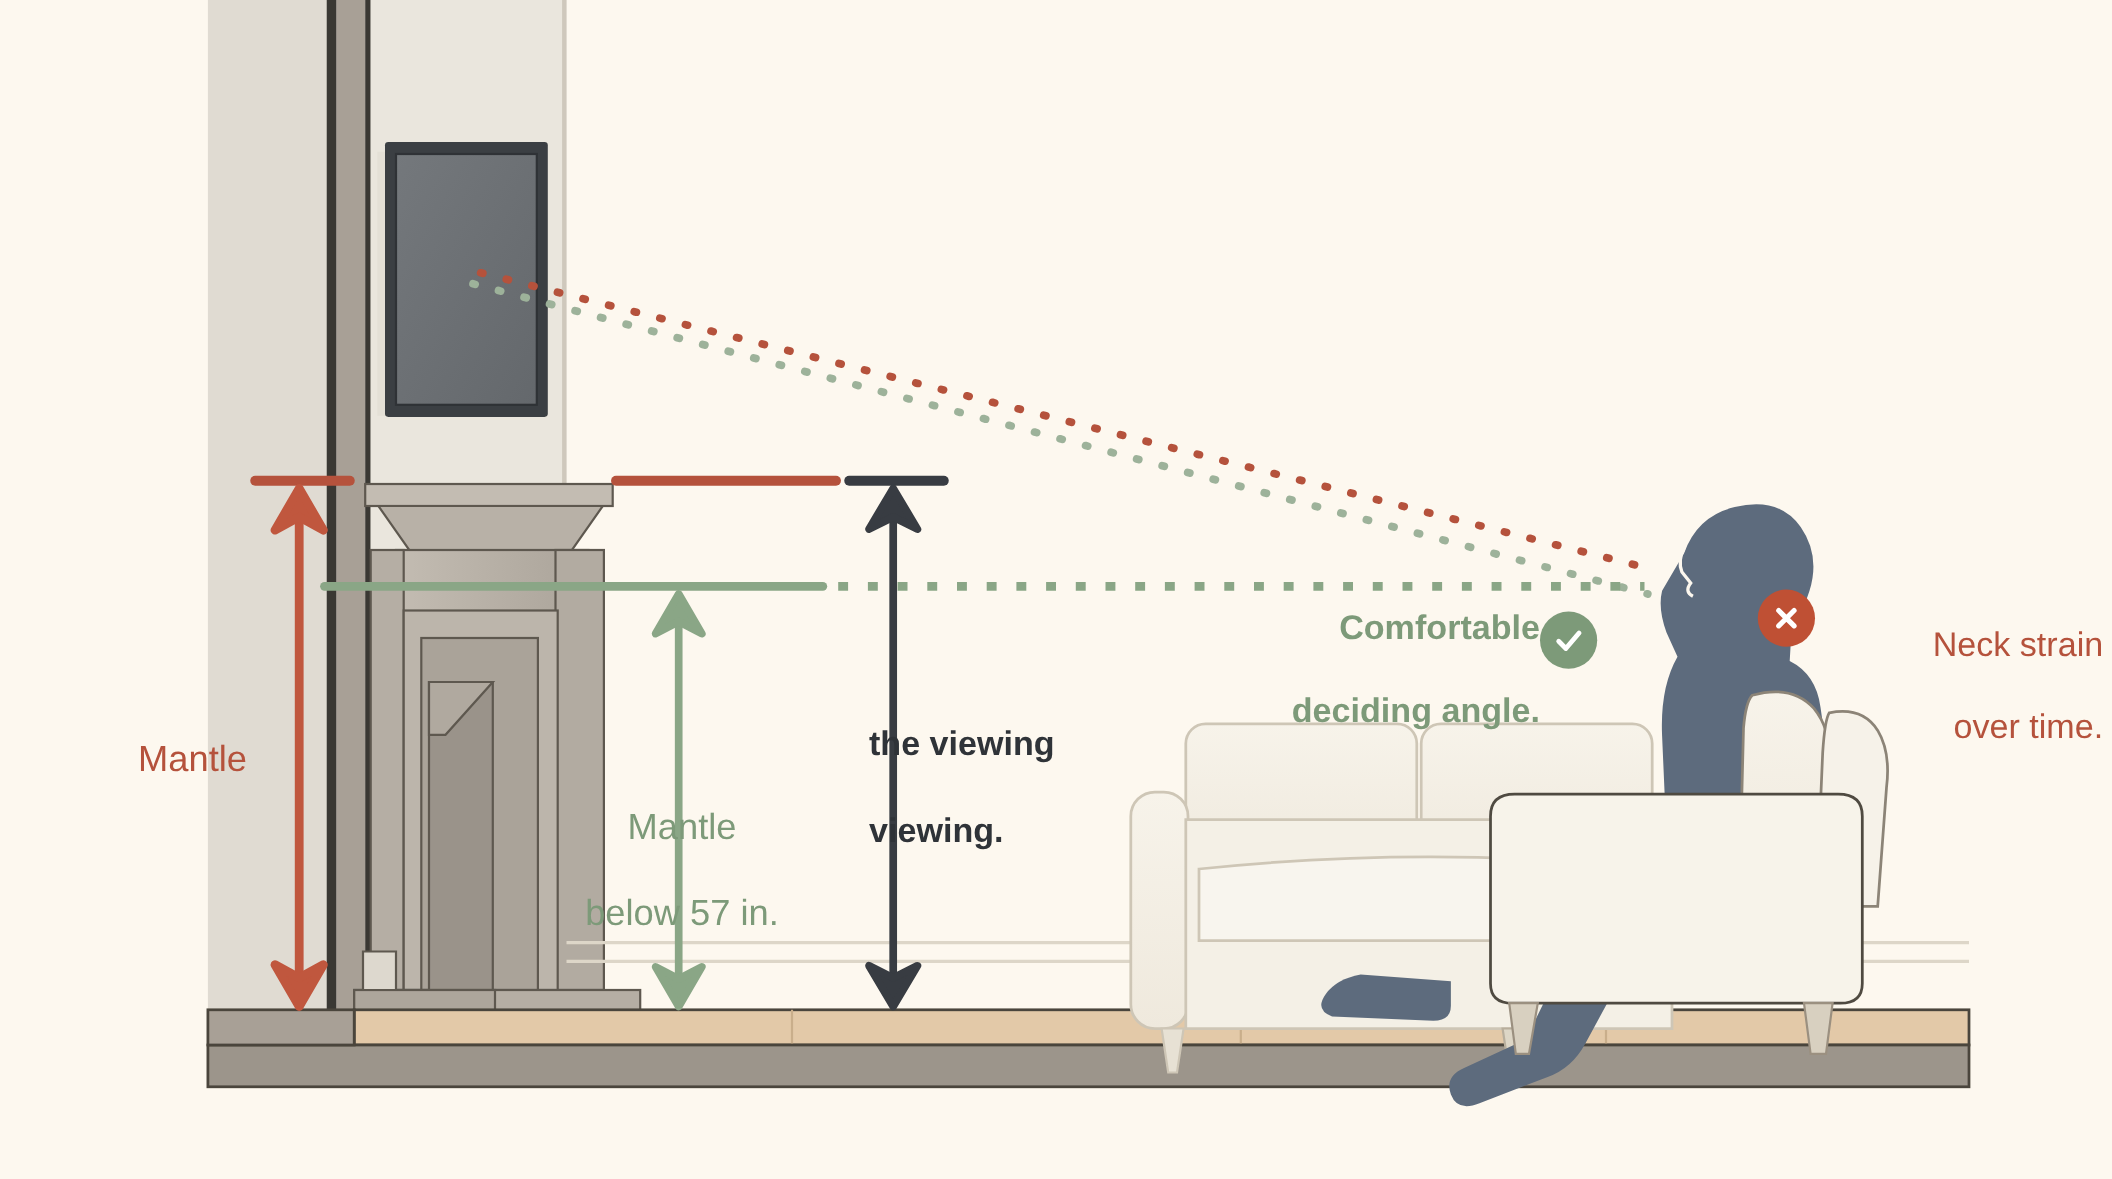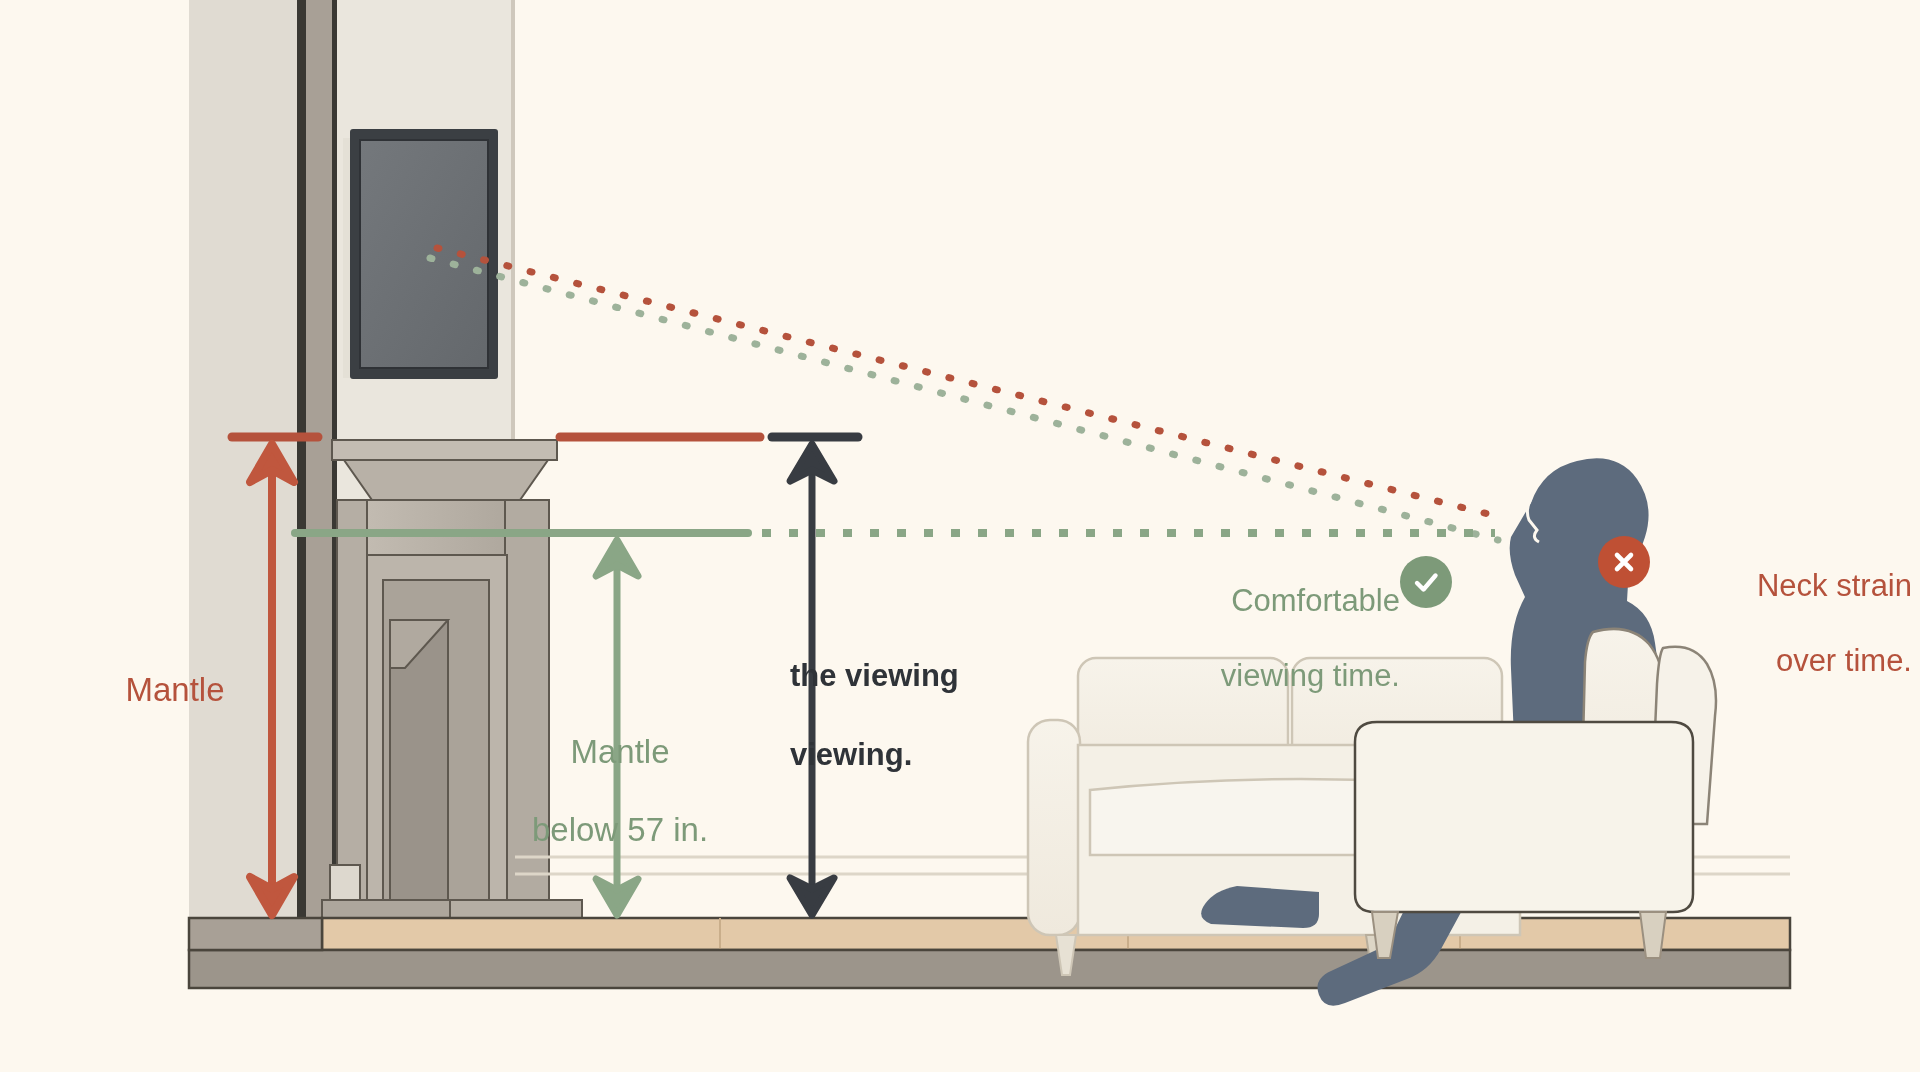--- a/index.html
+++ b/index.html
@@ -200,23 +200,23 @@
   <div class="lbl lbl-green" style="left:495px;top:694px;width:250px;">
     <div>Mantle</div>
     <div>below 57 in.</div>
   </div>
 
   <div class="lbl lbl-dark" style="left:790px;top:616px;width:260px;">
     <div>the viewing</div>
     <div>viewing.</div>
   </div>
 
-  <div class="lbl lbl-green-r" style="left:1150px;top:545px;width:250px;">
+  <div class="lbl lbl-green-r" style="left:1150px;top:515px;width:250px;font-weight:bold;">
     <div>Comfortable</div>
-    <div>viewing time.</div>
+    <div>deciding angle.</div>
   </div>
 
   <div class="badge" style="left:1400px;top:556px;width:52px;height:52px;background:#7d9a79;">
     <svg width="32" height="32" viewBox="0 0 32 32">
       <path d="M7 17 L13.5 23.5 L25.5 9.5" fill="none" stroke="#ffffff" stroke-width="4.4" stroke-linecap="round" stroke-linejoin="round"></path>
     </svg>
   </div>
 
   <div class="badge" style="left:1598px;top:536px;width:52px;height:52px;background:#bf5034;">
     <svg width="30" height="30" viewBox="0 0 30 30">

